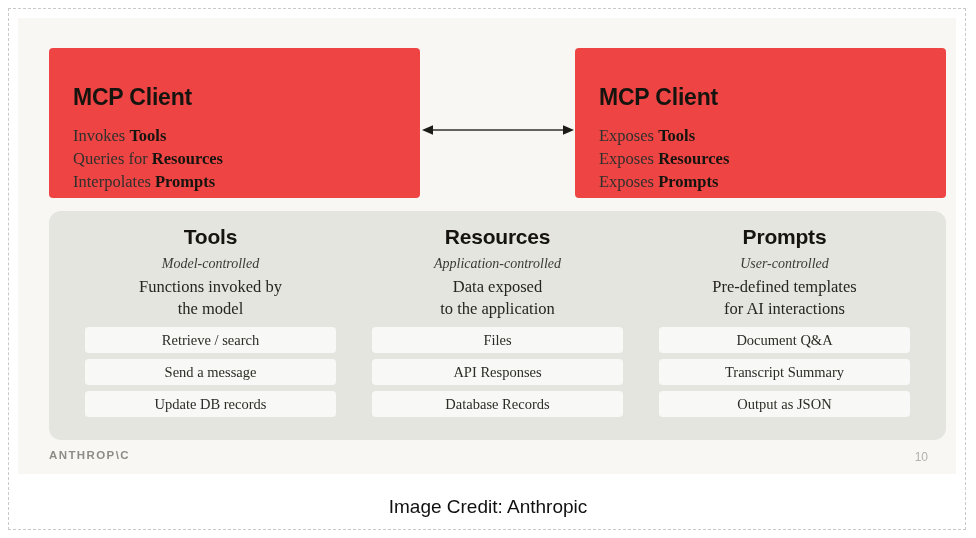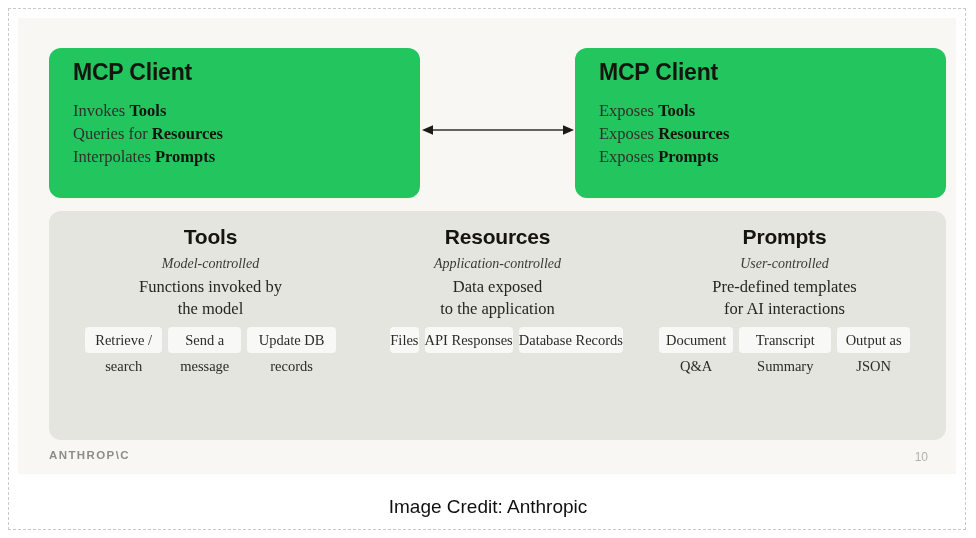--- a/index.html
+++ b/index.html
@@ -33,24 +33,24 @@
     height: 456px;
     background: #f8f7f4;
     box-sizing: border-box;
   }
 
   
   .top-card {
     position: absolute;
     top: 30px;
     height: 150px;
-    background: #22c55e;
-    border-radius: 12px;
-    box-sizing: border-box;
-    padding: 12px 24px 0 24px;
+    background: #ef4444;
+    border-radius: 4px;
+    box-sizing: border-box;
+    padding: 37px 24px 0 24px;
   }
   #mcp-client-card { left: 31px;  width: 371px; }
   #mcp-server-card { left: 557px; width: 371px; }
 
   .card-title {
     font-family: "Liberation Sans", sans-serif;
     font-size: 23px;
     font-weight: bold;
     color: #15140f;
     letter-spacing: -0.2px;
@@ -120,23 +120,22 @@
     font-family: "Liberation Serif", serif;
     font-size: 16.5px;
     color: #26261f;
     text-align: center;
     line-height: 22px;
     margin-bottom: 7px;
   }
   .chip-list {
     width: 100%;
     display: flex;
-    flex-direction: row;
+    flex-direction: column;
     gap: 6px;
-    justify-content: flex-end;
   }
   .chip {
     background: #f8f8f6;
     border-radius: 4px;
     height: 26px;
     line-height: 26px;
     text-align: center;
     font-family: "Liberation Serif", serif;
     font-size: 14.5px;
     color: #2c2c26;

